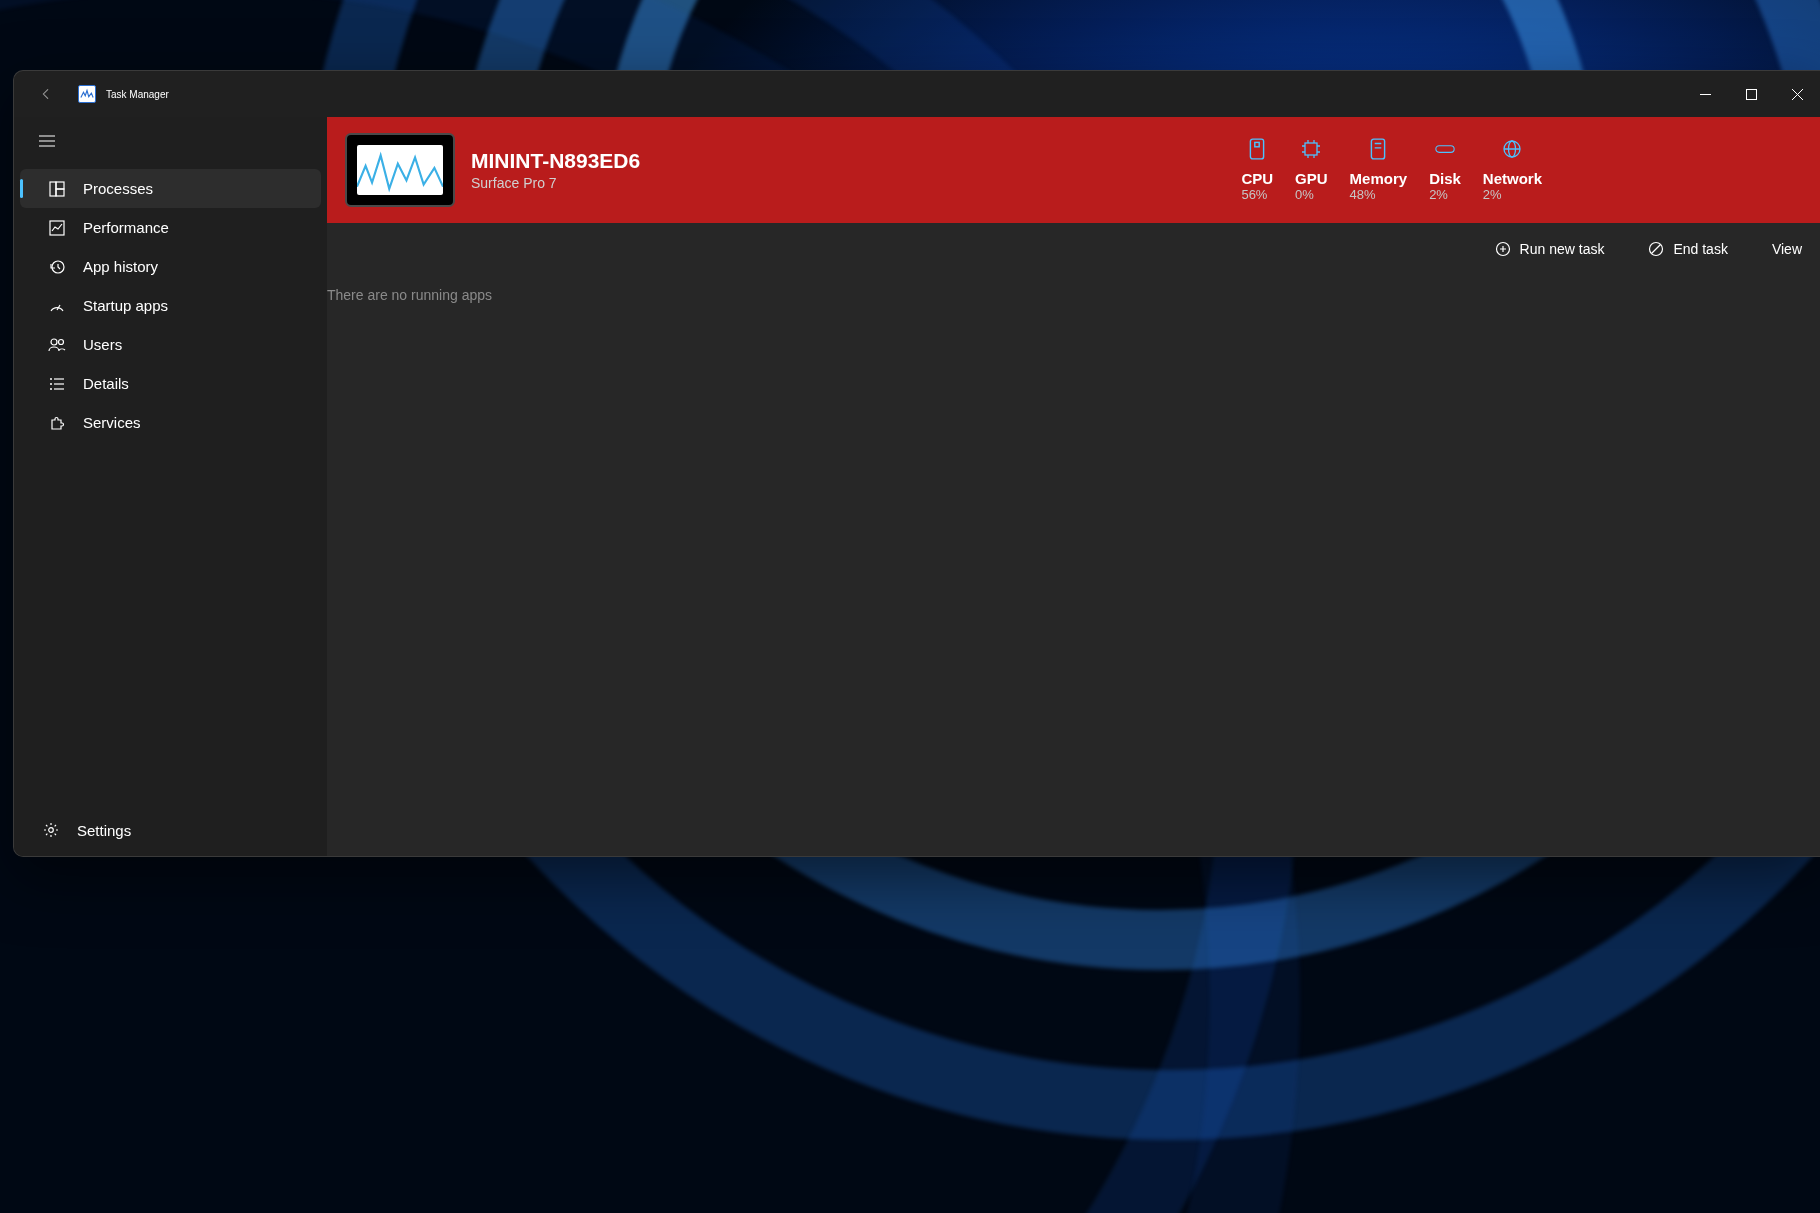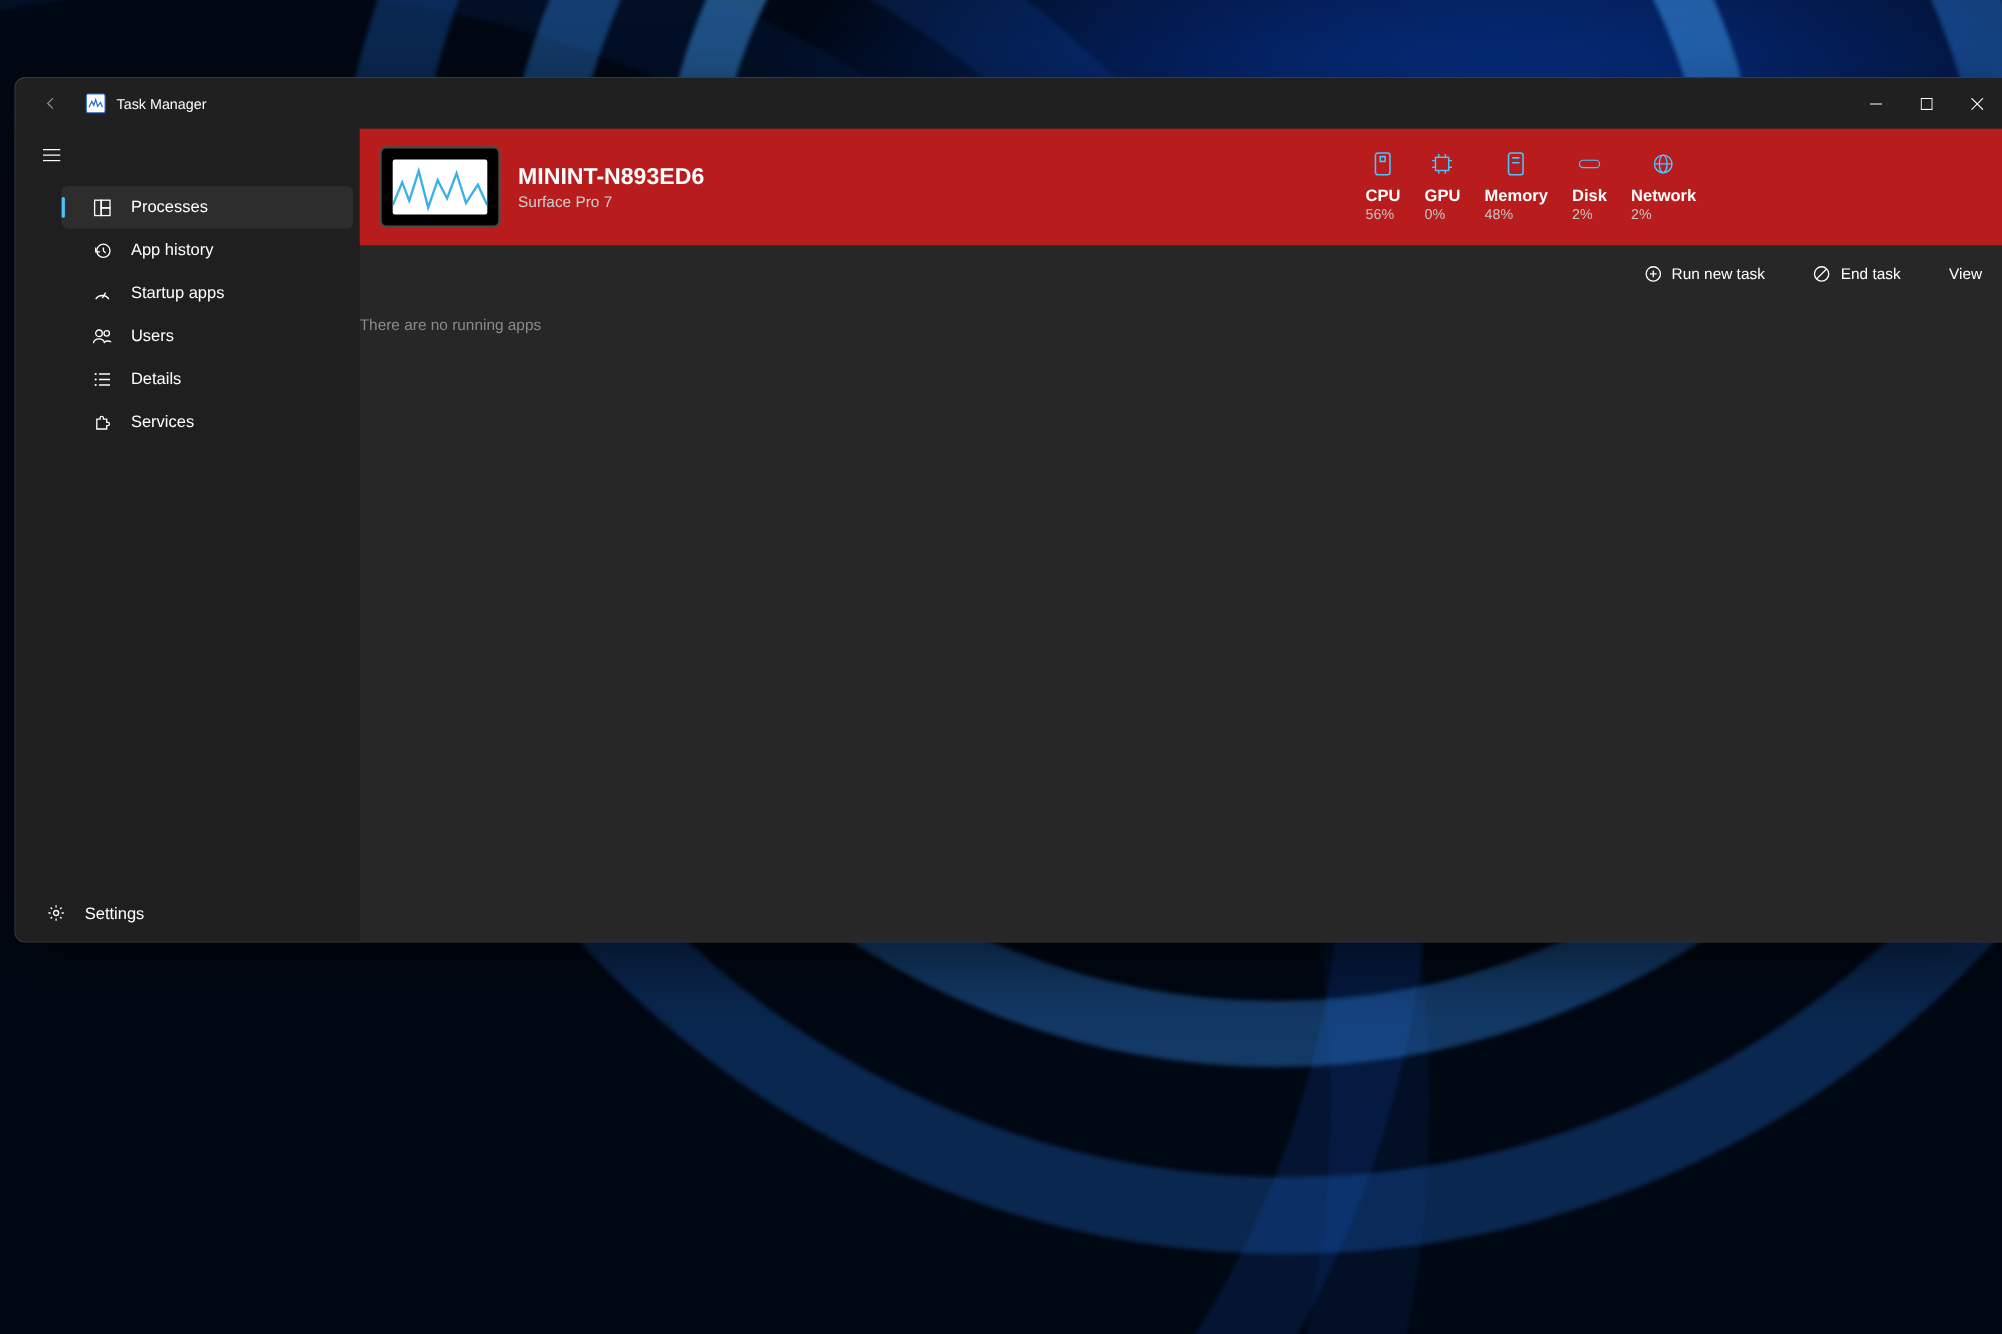--- a/index.html
+++ b/index.html
@@ -60,21 +60,21 @@
   }
   .titlebar .appicon {
     width:18px; height:18px;
     background:#fff;
     border:1px solid #2b6fd1;
     margin-right:10px;
     display:flex; align-items:center; justify-content:center;
     border-radius:2px;
   }
   .titlebar .appicon svg { width:14px; height:14px; }
-  .titlebar .title { font-size:13px; color:#ffffff; }
+  .titlebar .title { font-size:10px; color:#ffffff; }
   .titlebar .spacer { flex:1; }
   .winbtn {
     width:46px; height:46px;
     display:flex; align-items:center; justify-content:center;
     color:#fff;
   }
 
   .body {
     flex:1;
     display:flex;
@@ -88,21 +88,21 @@
     flex-direction:column;
     padding-top:6px;
   }
   .hamburger {
     width:40px; height:36px;
     margin-left:13px;
     display:flex; align-items:center; justify-content:center;
     border-radius:4px;
     color:#fff;
   }
-  .navlist { margin-top:10px; flex:1;padding-left:36px; }
+  .navlist { margin-top:10px; flex:1; }
   .navitem {
     position:relative;
     height:39px;
     display:flex;
     align-items:center;
     padding-left:28px;
     color:#fff;
     font-size:15px;
     border-radius:6px;
     margin:0 6px;
@@ -264,20 +264,29 @@
       <div class="navlist">
         <div class="navitem active">
           <span class="ico">
               <svg width="16" height="16" viewBox="0 0 16 16">
                 <rect x="1" y="1" width="6" height="14" stroke="#fff" stroke-width="1.2" fill="none"></rect>
                 <rect x="7" y="1" width="8" height="7" stroke="#fff" stroke-width="1.2" fill="none"></rect>
                 <rect x="7" y="8" width="8" height="7" stroke="#fff" stroke-width="1.2" fill="none"></rect>
               </svg>
             </span>
           <span>Processes</span>
+        </div>
+        <div class="navitem">
+          <span class="ico">
+              <svg width="16" height="16" viewBox="0 0 16 16">
+                <rect x="1" y="1" width="14" height="14" stroke="#fff" stroke-width="1.2" fill="none"></rect>
+                <polyline points="3,11 6,7 9,9 13,4" stroke="#fff" stroke-width="1.2" fill="none"></polyline>
+              </svg>
+            </span>
+          <span>Performance</span>
         </div>
         <div class="navitem">
           <span class="ico">
               <svg width="16" height="16" viewBox="0 0 16 16">
                 <circle cx="9" cy="8" r="6" stroke="#fff" stroke-width="1.2" fill="none"></circle>
                 <polyline points="9,5 9,8 11,10" stroke="#fff" stroke-width="1.2" fill="none"></polyline>
                 <path d="M2 5 L2 9 L6 9" stroke="#fff" stroke-width="1.2" fill="none"></path>
               </svg>
             </span>
           <span>App history</span>

